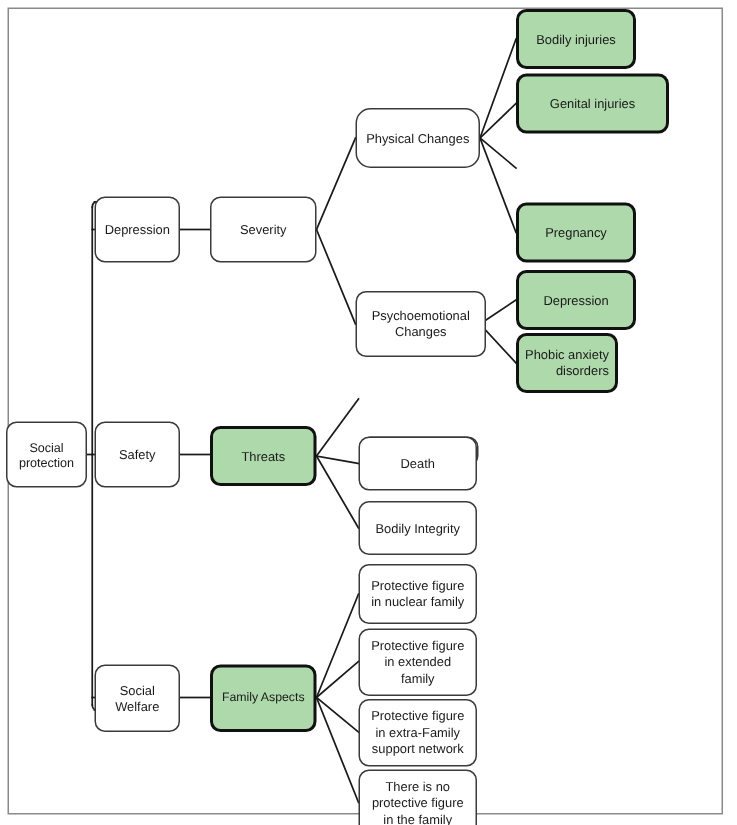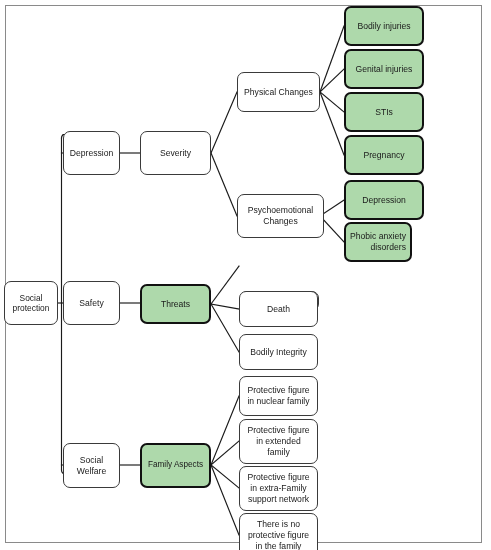--- a/index.html
+++ b/index.html
@@ -109,41 +109,40 @@
 
   <div class="node" style="left:63px;top:131px;width:57px;height:44px;">Depression</div>
   <div class="node" style="left:63px;top:281px;width:57px;height:44px;">Safety</div>
   <div class="node" style="left:63px;top:443px;width:57px;height:45px;">Social
 Welfare</div>
 
   <div class="node" style="left:140px;top:131px;width:71px;height:44px;">Severity</div>
   <div class="node green" style="left:140px;top:284px;width:71px;height:40px;">Threats</div>
   <div class="node green" style="left:140px;top:443px;width:71px;height:45px;font-size:8.2px;">Family Aspects</div>
 
-  <div class="node" style="left:237px;top:72px;width:83px;height:40px;">Physical Changes</div>
+  <div class="node" style="left:237px;top:72px;width:83px;height:40px;border-radius:10px;">Physical Changes</div>
   <div class="node" style="left:237px;top:194px;width:87px;height:44px;">Psychoemotional
 Changes</div>
 
   <div class="node" style="left:240px;top:248px;width:79px;height:20px;margin-top:43px;">Blackmail</div>
   <div class="node" style="left:239px;top:291px;width:79px;height:36px;">Death</div>
   <div class="node" style="left:239px;top:334px;width:79px;height:36px;">Bodily Integrity</div>
 
   <div class="node" style="left:239px;top:376px;width:79px;height:40px;">Protective figure
 in nuclear family</div>
   <div class="node" style="left:239px;top:419px;width:79px;height:45px;">Protective figure
 in extended
 family</div>
   <div class="node" style="left:239px;top:466px;width:79px;height:45px;">Protective figure
 in extra-Family
 support network</div>
   <div class="node" style="left:239px;top:513px;width:79px;height:45px;">There is no
 protective figure
 in the family</div>
 
   <div class="node green" style="left:344px;top:6px;width:80px;height:40px;">Bodily injuries</div>
-  <div class="node green" style="left:344px;top:49px;width:80px;height:40px;">Genital injuries</div>
-  <div class="node green" style="left:344px;top:92px;width:80px;height:40px;">STIs</div>
+  <div class="node green" style="left:344px;top:49px;width:102px;height:40px;">Genital injuries</div>
   <div class="node green" style="left:344px;top:135px;width:80px;height:40px;">Pregnancy</div>
   <div class="node green" style="left:344px;top:180px;width:80px;height:40px;">Depression</div>
   <div class="node green" style="left:344px;top:222px;width:68px;height:40px;">Phobic anxiety
 disorders</div>
 
 </div>
 
 </body></html>

